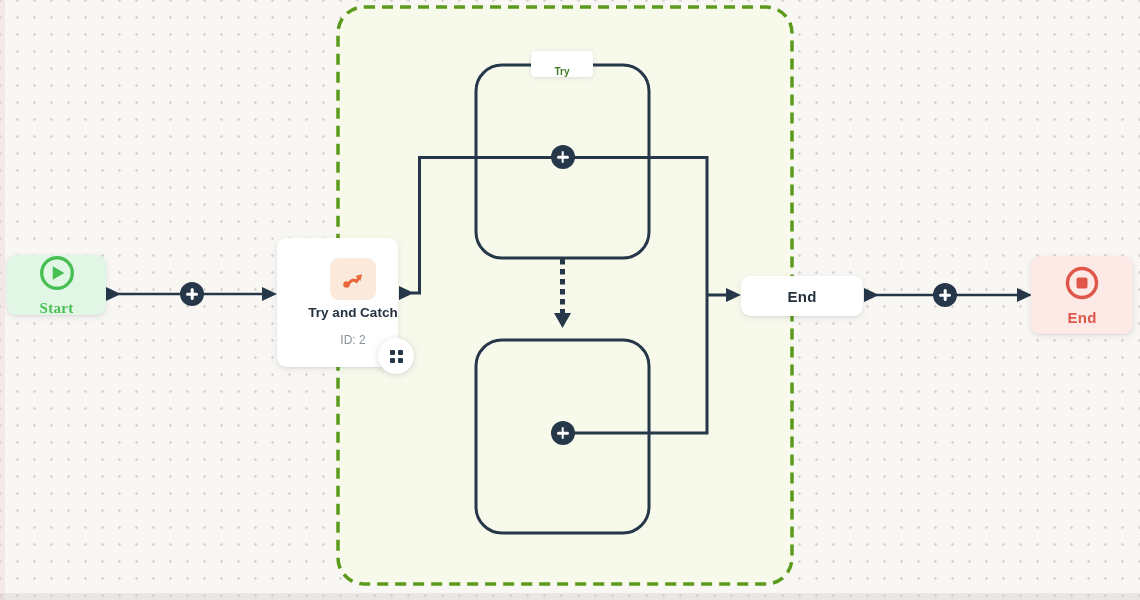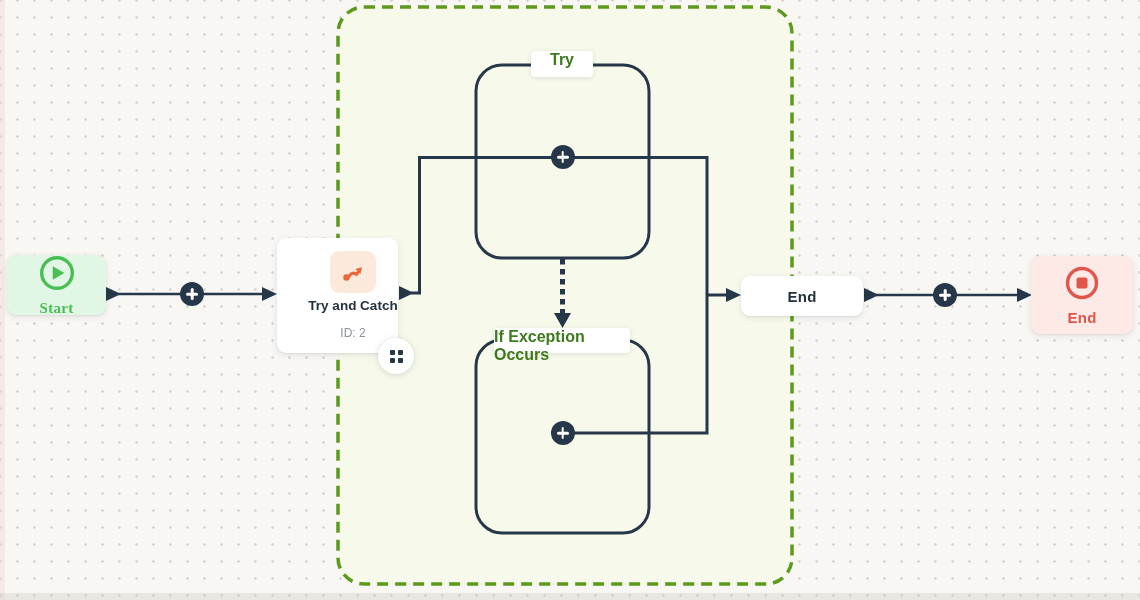--- a/index.html
+++ b/index.html
@@ -23,29 +23,29 @@
   svg.layer{position:absolute;left:0;top:0;z-index:1;}
   .scope-rect{fill:var(--scope-fill);stroke:var(--scope-border);stroke-width:3.5;stroke-dasharray:11 7;}
   .block-rect{fill:none;stroke:var(--line);stroke-width:3;}
   .conn{stroke:var(--line);stroke-width:2.6;fill:none;}
   .conn-thick{stroke:var(--line);stroke-width:3;fill:none;}
   .arrow{fill:var(--line);}
   .dashed-arrow{stroke:var(--line);stroke-width:5;fill:none;stroke-dasharray:5.5 4.5;}
   .node{position:absolute;z-index:3;display:flex;flex-direction:column;align-items:center;justify-content:center;border-radius:9px;box-shadow:0 2px 7px rgba(40,50,70,.10),0 1px 2px rgba(40,50,70,.07);cursor:pointer;}
   .start-node{left:7px;top:255px;width:99px;height:60px;background:var(--green-bg);gap:4px;font-family:Liberation Serif, serif;}
   .start-node .lbl{color:var(--green);font-weight:bold;font-size:15px;letter-spacing:.3px;}
-  .trycatch-node{left:277px;top:238px;width:121px;height:115px;background:#ffffff;gap:5px;padding-left:31px;}
+  .trycatch-node{left:277px;top:238px;width:121px;height:129px;background:#ffffff;gap:5px;padding-left:31px;}
   .trycatch-node .icon-chip{width:46px;height:42px;border-radius:9px;background:var(--orange-bg);display:flex;align-items:center;justify-content:center;}
   .trycatch-node .title{color:var(--navy-text);font-weight:bold;font-size:13.5px;}
   .trycatch-node .sub{color:var(--muted);font-size:12px;margin-top:8px;}
   .end-node{left:741px;top:276px;width:122px;height:40px;background:#ffffff;}
   .end-node .lbl{color:var(--navy-text);font-weight:bold;font-size:15px;letter-spacing:.3px;}
   .final-end-node{left:1031px;top:256px;width:102px;height:78px;background:var(--red-bg);gap:4px;}
   .final-end-node .lbl{color:var(--red);font-weight:bold;font-size:15px;letter-spacing:.3px;}
-  .branch-label{position:absolute;z-index:3;background:#ffffff;border-radius:4px;box-shadow:0 1px 5px rgba(40,50,70,.14);color:var(--label-green);font-weight:bold;font-size:16px;display:flex;align-items:flex-start;justify-content:center;transform:translateX(-50%);}
+  .branch-label{position:absolute;z-index:3;background:#ffffff;border-radius:4px;box-shadow:0 1px 5px rgba(40,50,70,.14);color:var(--label-green);font-weight:bold;font-size:10px;display:flex;align-items:flex-end;justify-content:center;transform:translateX(-50%);}
   .try-label{left:562px;top:51px;width:62px;height:26px;}
   .exception-label{left:562px;top:328px;width:136px;height:25px;}
   .plus-btn{position:absolute;z-index:4;width:24px;height:24px;border-radius:50%;background:var(--line);border:none;cursor:pointer;transform:translate(-50%,-50%);}
   .plus-btn::before,.plus-btn::after{content:"";position:absolute;background:#fff;left:50%;top:50%;}
   .plus-btn::before{width:12px;height:2.6px;transform:translate(-50%,-50%);border-radius:2px;}
   .plus-btn::after{width:2.6px;height:12px;transform:translate(-50%,-50%);border-radius:2px;}
   .handle-btn{position:absolute;z-index:5;left:378px;top:338px;width:36px;height:36px;border-radius:50%;background:#ffffff;border:none;box-shadow:0 1px 6px rgba(40,50,70,.18);cursor:pointer;display:flex;align-items:center;justify-content:center;}
   .handle-grid{display:grid;grid-template-columns:5px 5px;grid-template-rows:5px 5px;gap:3px;}
   .handle-grid span{background:var(--line);border-radius:1px;}
 </style>
@@ -107,23 +107,20 @@
       <span></span>
         <span></span>
         <span></span>
         <span></span>
     </span>
   </button>
 
   <div class="branch-label try-label">
     <span>Try</span>
   </div>
-  <div class="branch-label exception-label">
-    <span>If Exception Occurs</span>
-  </div>
 
   <div class="node end-node">
     <span class="lbl">End</span>
   </div>
 
   <div class="node final-end-node">
     <span>
       <svg width="36" height="36" viewBox="0 0 36 36">
         <circle cx="18" cy="18" r="14.5" fill="none" stroke="var(--red)" stroke-width="3.4"></circle>
         <rect x="12.5" y="12.5" width="11" height="11" rx="2" fill="var(--red)"></rect>

